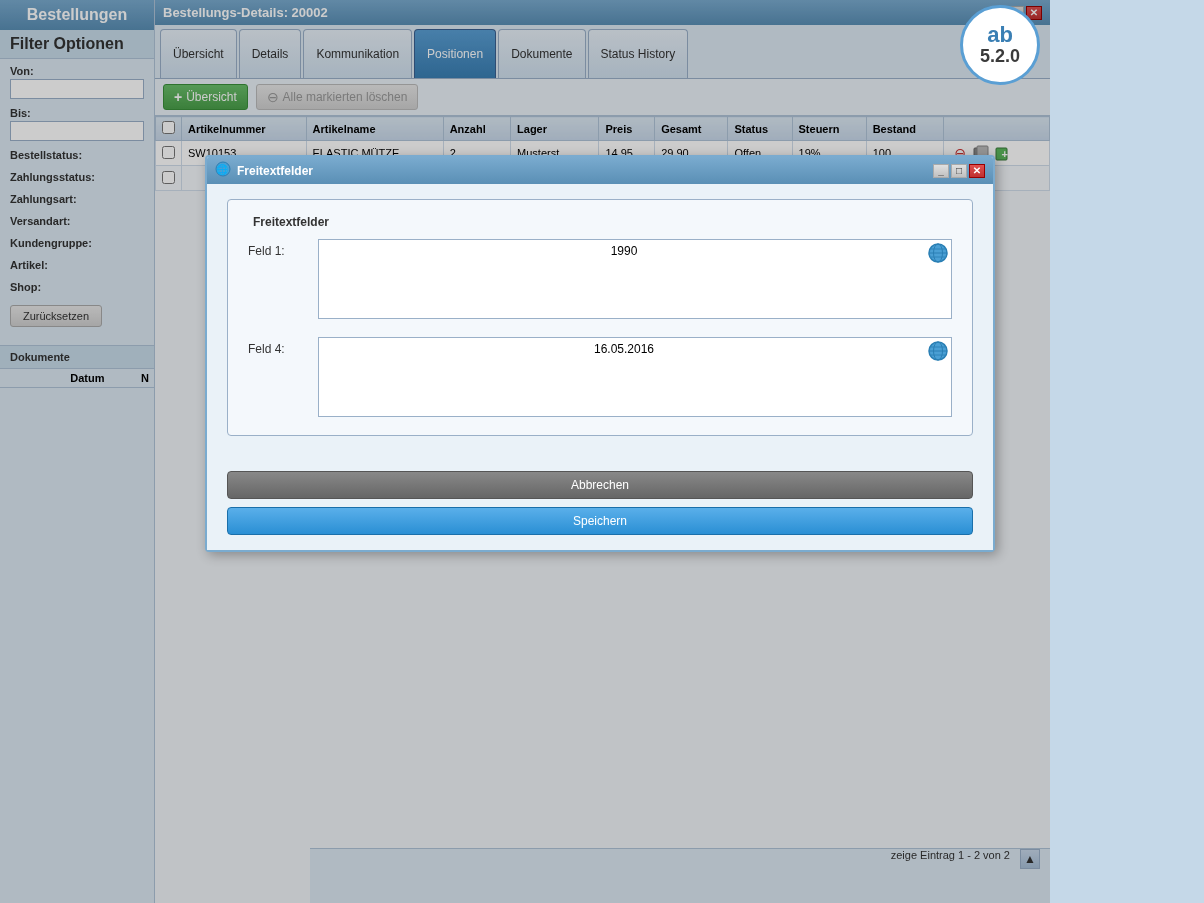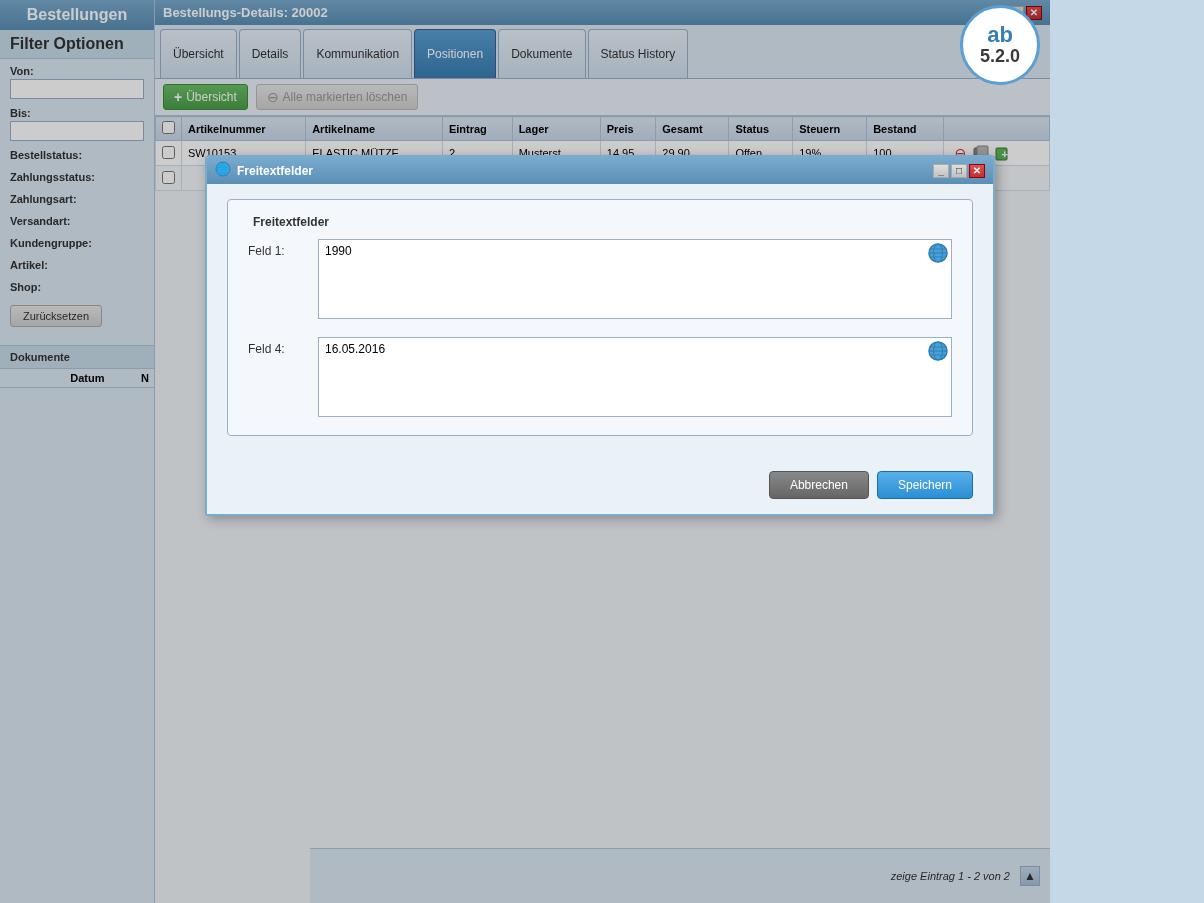--- a/index.html
+++ b/index.html
@@ -347,37 +347,39 @@
 
     .feld-textarea {
       width: 100%;
       height: 80px;
       border: 1px solid #9ab0c8;
       background: white;
       font-size: 12px;
       padding: 4px 28px 4px 6px;
       resize: none;
       font-family: Arial, Helvetica, sans-serif;
+      text-align: center;
     }
 
     .globe-icon {
       position: absolute;
       top: 4px;
       right: 4px;
       width: 20px;
       height: 20px;
       cursor: pointer;
     }
 
     .dialog-footer {
       padding: 10px 20px 15px 20px;
       display: flex;
       justify-content: flex-end;
       gap: 8px;
       background: #eaf2f8;
+      flex-direction: column;
     }
 
     .abbrechen-btn {
       padding: 6px 20px;
       background: linear-gradient(to bottom, #888, #666);
       color: white;
       border: 1px solid #555;
       border-radius: 4px;
       cursor: pointer;
       font-size: 12px;
@@ -397,26 +399,25 @@
 
     .bottom-bar {
       position: absolute;
       bottom: 0;
       left: 155px;
       right: 0;
       height: 55px;
       background: #dce9f3;
       border-top: 1px solid #b0c4d8;
       display: flex;
-      align-items: center;
+      align-items: flex-start;
       padding: 0 10px;
       font-size: 11px;
       color: #333;
       justify-content: flex-end;
-      font-style: italic;
     }
 
     .scroll-btn {
       width: 20px;
       height: 20px;
       background: linear-gradient(to bottom, #c8d8ea, #a8c0d8);
       border: 1px solid #9ab0c8;
       cursor: pointer;
       display: flex;
       align-items: center;
@@ -508,21 +509,21 @@
     </button>
   </div>
 
   <div style="background:#0369a1;">
     <table class="positions-table">
       <thead>
         <tr>
           <th class="checkbox-col"><input type="checkbox" style=""></th>
           <th>Artikelnummer</th>
           <th>Artikelname</th>
-          <th>Eintrag</th>
+          <th>Anzahl</th>
           <th>Lager</th>
           <th>Preis</th>
           <th>Gesamt</th>
           <th>Status</th>
           <th>Steuern</th>
           <th>Bestand</th>
           <th></th>
         </tr>
       </thead>
       <tbody>

